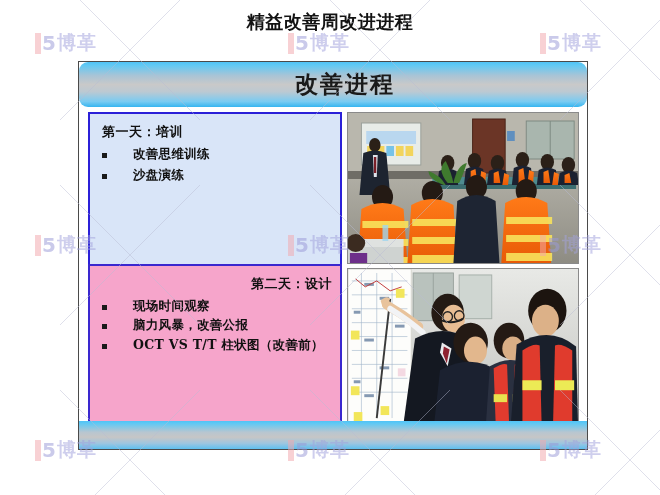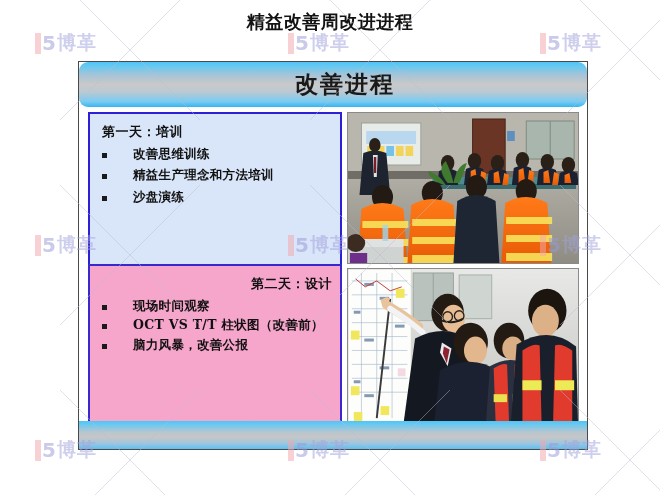--- a/index.html
+++ b/index.html
@@ -142,41 +142,37 @@
       <div class="col-left">
 
         <div class="panel blue">
           <div class="panel-head">第一天：培训</div>
           <div class="bul">
             <span class="sq"></span>
             <span class="tx">改善思维训练</span>
           </div>
           <div class="bul">
             <span class="sq"></span>
-            <span class="tx">精益生产理念和方法培训</span>
-          </div>
-          <div class="bul">
-            <span class="sq"></span>
             <span class="tx">沙盘演练</span>
           </div>
         </div>
 
         <div class="panel pink">
           <div class="panel-head">第二天：设计</div>
           <div class="bul">
             <span class="sq"></span>
             <span class="tx">现场时间观察</span>
           </div>
           <div class="bul">
             <span class="sq"></span>
-            <span class="tx">OCT VS T/T 柱状图（改善前）</span>
+            <span class="tx">脑力风暴，改善公报</span>
           </div>
           <div class="bul">
             <span class="sq"></span>
-            <span class="tx">脑力风暴，改善公报</span>
+            <span class="tx">OCT VS T/T 柱状图（改善前）</span>
           </div>
         </div>
 
       </div>
 
       <div class="col-right">
 
         <div class="photo top">
           <svg viewBox="0 0 240 150" preserveAspectRatio="none">
             <defs>

